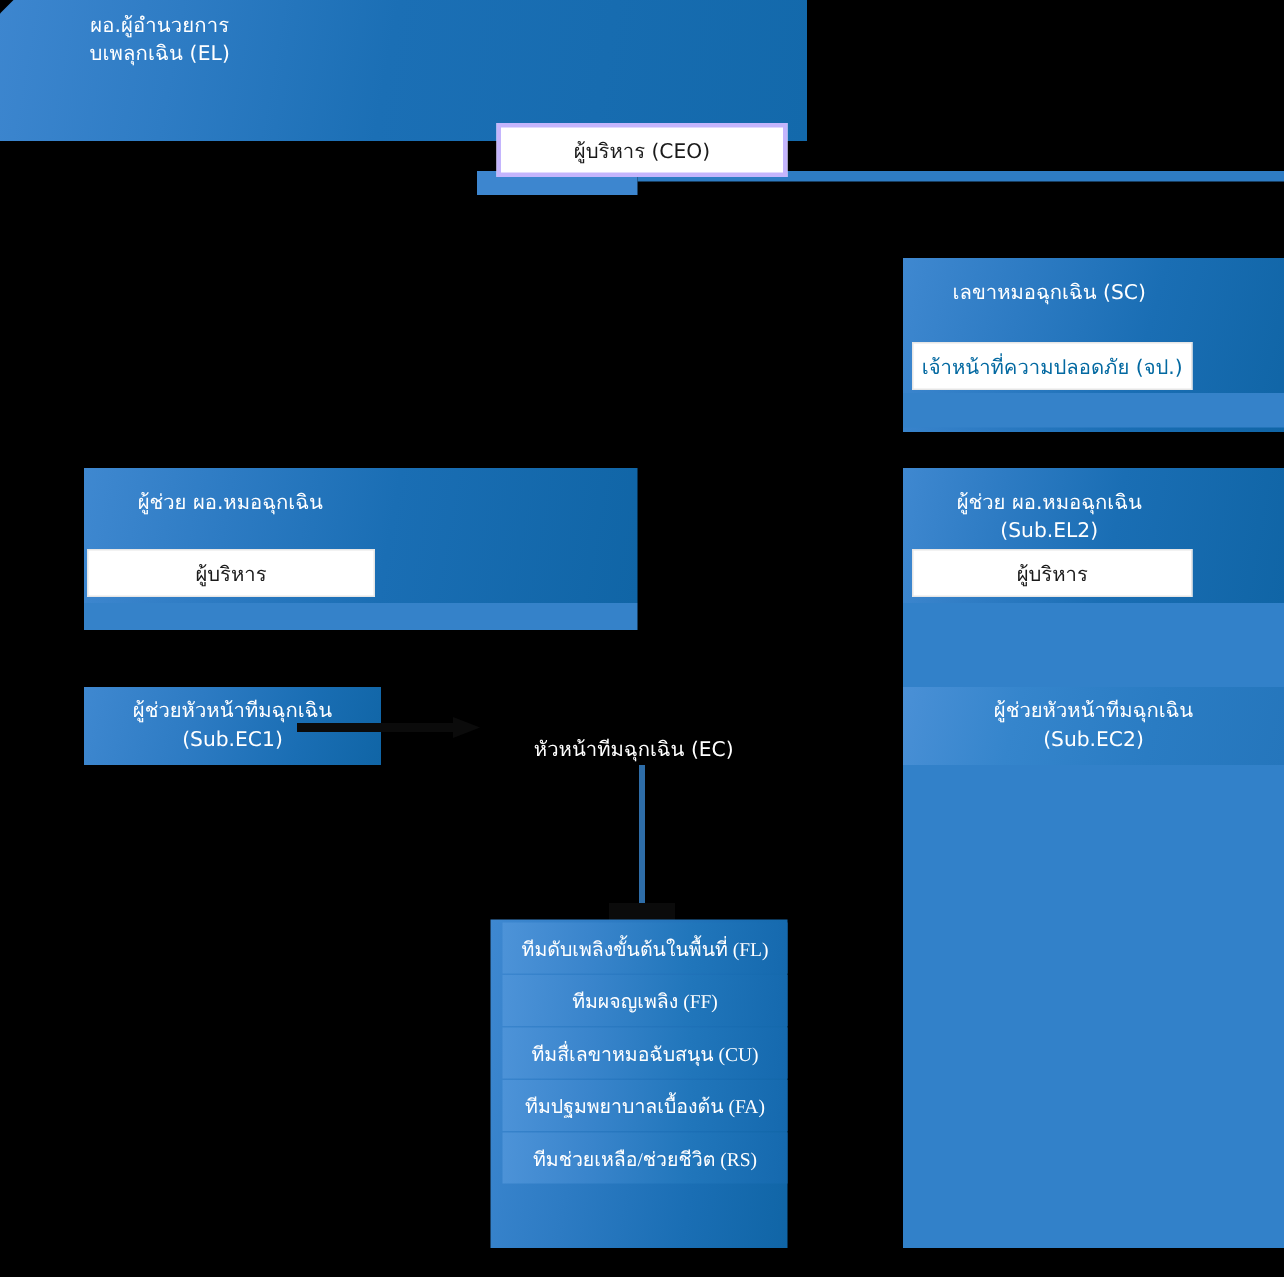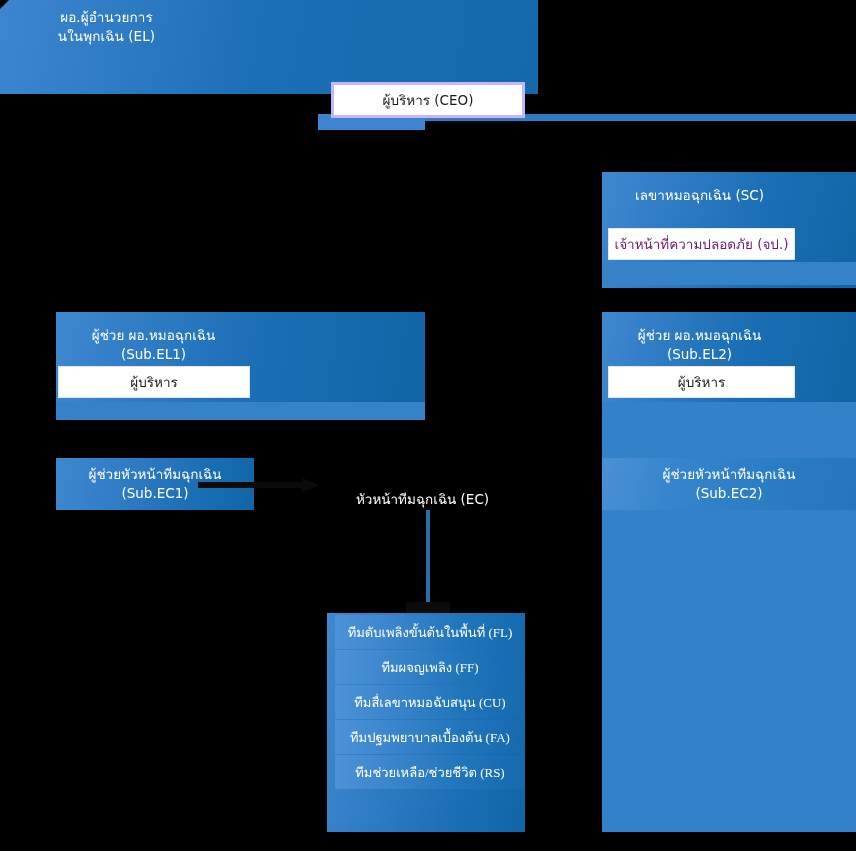--- a/index.html
+++ b/index.html
@@ -57,21 +57,21 @@
   #sc-main {
     left: 602px; top: 172px; width: 254px; height: 116px;
     background: linear-gradient(105deg, #3f88d0 0%, #2d7bc3 30%, #1a6eb4 62%, #1065a6 100%);
   }
   #sc-title {
     position: absolute; left: 0; top: 14px; width: 195px;
     text-align: center; font-size: 13.5px; line-height: 1.42;
   }
   #sc-role {
     position: absolute; left: 608px; top: 228px; width: 185px; height: 30px;
-    background: #ffffff; color: #701a75;
+    background: #ffffff; color: #0369a1;
     display: flex; align-items: center; justify-content: center;
     font-size: 13.5px; border: 1px solid #e6e6e6;
   }
   #sc-foot {
     position: absolute; left: 602px; top: 262px; width: 254px; height: 23px;
     background: #3582c9;
   }
 
   
   #el1-main {
@@ -182,40 +182,39 @@
 <body>
 
 <div class="canvas">
 
   <div class="node" id="rightcol"></div>
 
   <div id="el-wrap">
     <div id="el-main">
       <div id="el-title">
         <div>ผอ.ผู้อำนวยการ</div>
-        <div>นในพุกเฉิน (EL)</div>
+        <div>บเพลุกเฉิน (EL)</div>
       </div>
     </div>
   </div>
   <div class="node" id="el-foot"></div>
   <div class="node" id="el-foot2"></div>
   <div id="el-role">ผู้บริหาร (CEO)</div>
 
   <div class="node" id="sc-main">
     <div id="sc-title">
       <div>เลขาหมอฉุกเฉิน (SC)</div>
     </div>
   </div>
   <div class="node" id="sc-foot"></div>
   <div id="sc-role">เจ้าหน้าที่ความปลอดภัย (จป.)</div>
 
   <div class="node" id="el1-main">
     <div id="el1-title">
       <div>ผู้ช่วย ผอ.หมอฉุกเฉิน</div>
-      <div>(Sub.EL1)</div>
     </div>
   </div>
   <div class="node" id="el1-foot"></div>
   <div id="el1-role">ผู้บริหาร</div>
 
   <div class="node" id="el2-main">
     <div id="el2-title">
       <div>ผู้ช่วย ผอ.หมอฉุกเฉิน</div>
       <div>(Sub.EL2)</div>
     </div>

